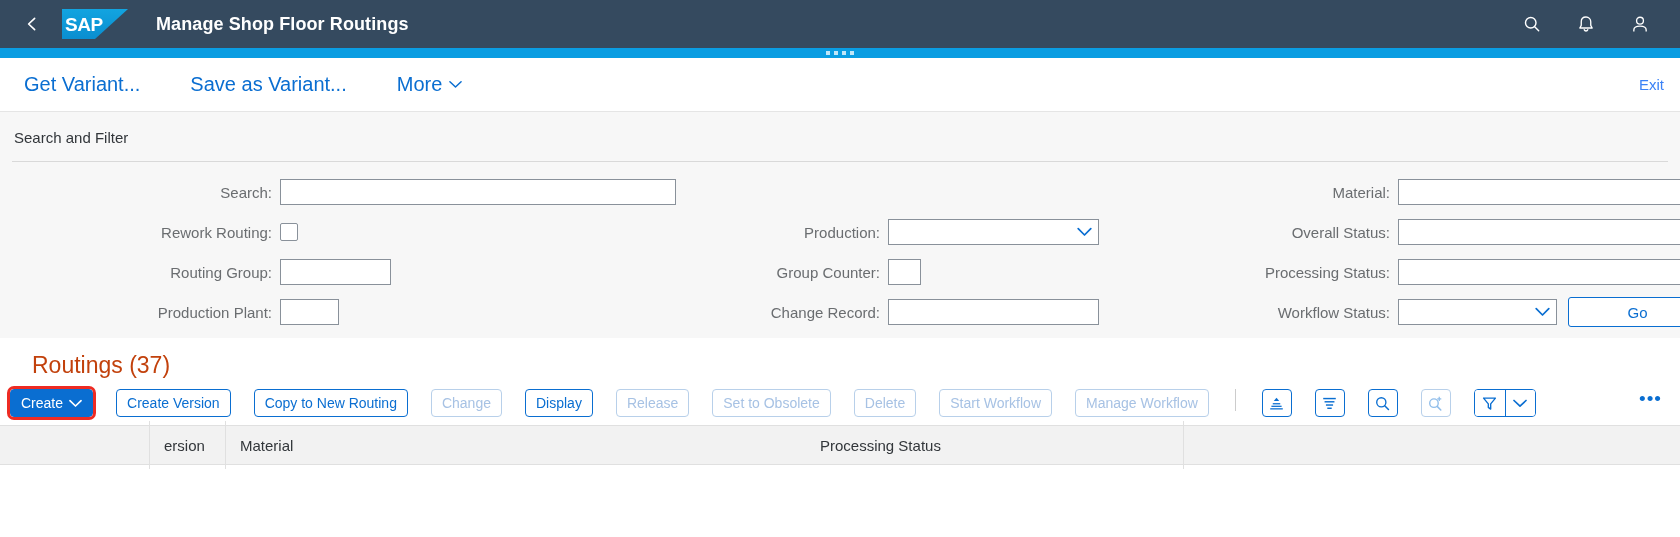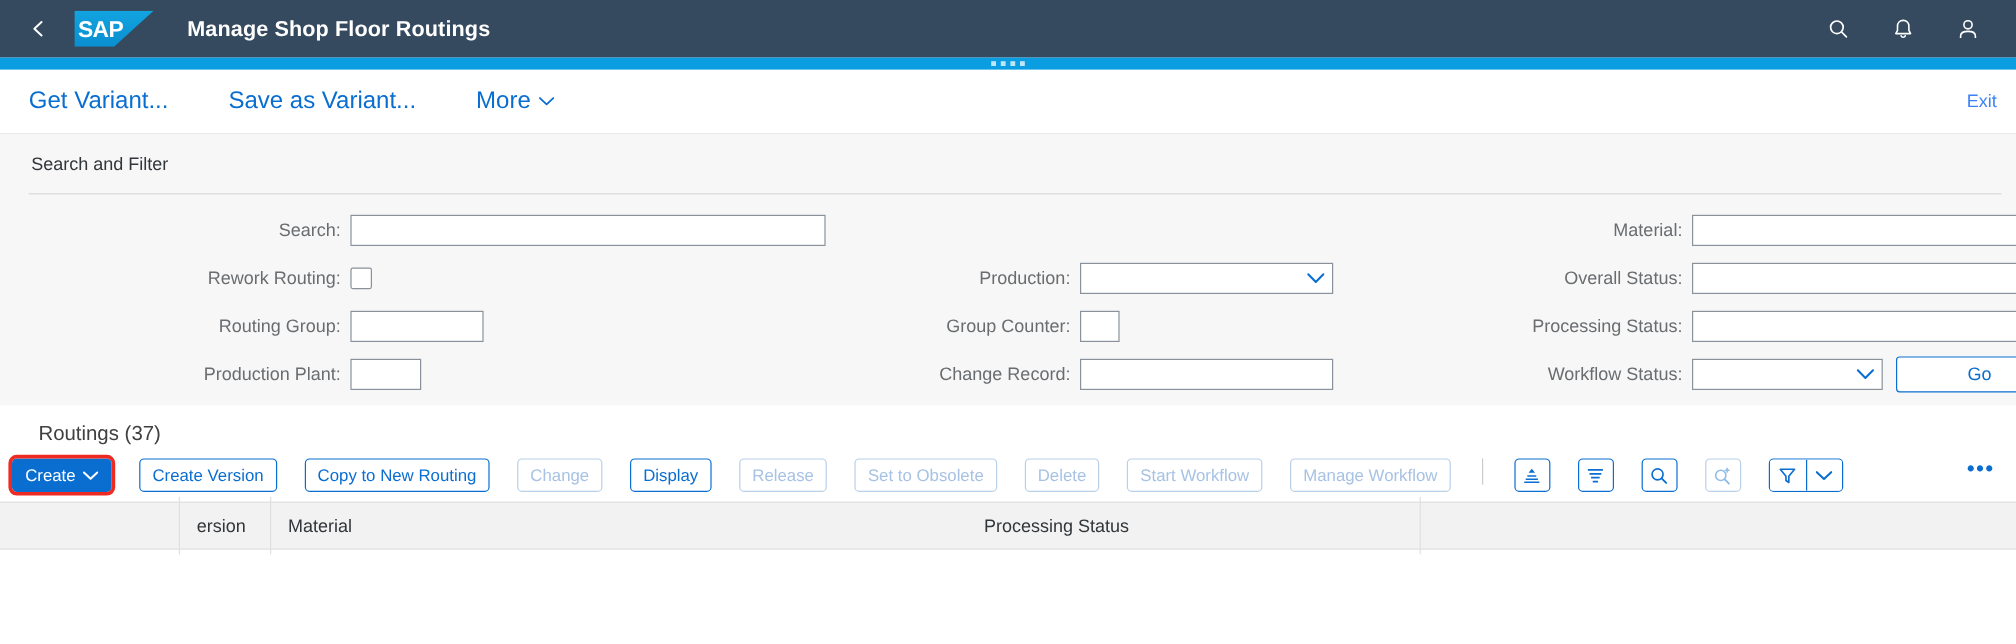--- a/index.html
+++ b/index.html
@@ -83,21 +83,21 @@
     display: inline-flex;
     align-items: center;
     gap: 7px;
     white-space: nowrap;
   }
   .vlink:last-of-type { margin-right: 0; }
   .vbar-spacer { flex: 1 1 auto; }
   .exit-link { color: #3b82f6; font-size: 15px; cursor: pointer; }
 
   
-  .filter-panel { background: #f7f7f7; padding: 0 0 6px 12px; }
+  .filter-panel { background: #f7f7f7; padding: 0 0 6px 0; }
   .filter-title {
     font-size: 15px;
     color: #32363a;
     padding: 17px 0 15px 14px;
   }
   .filter-divider {
     height: 1px; background: #d9d9d9; margin: 0 12px;
   }
   .filter-grid {
     display: grid;
@@ -174,22 +174,22 @@
   }
 
   
   .table-section { background: #ffffff; }
   .table-head-row {
     display: flex;
     align-items: center;
     padding: 14px 16px 10px 32px;
   }
   .routings-title {
-    font-size: 17px;
-    color: #404040;
+    font-size: 23px;
+    color: #c2410c;
   }
 
   .toolbar {
     display: flex;
     align-items: flex-start;
     padding: 0 14px 0 10px;
     gap: 23px;
     height: 36px;
   }
   .btn {

